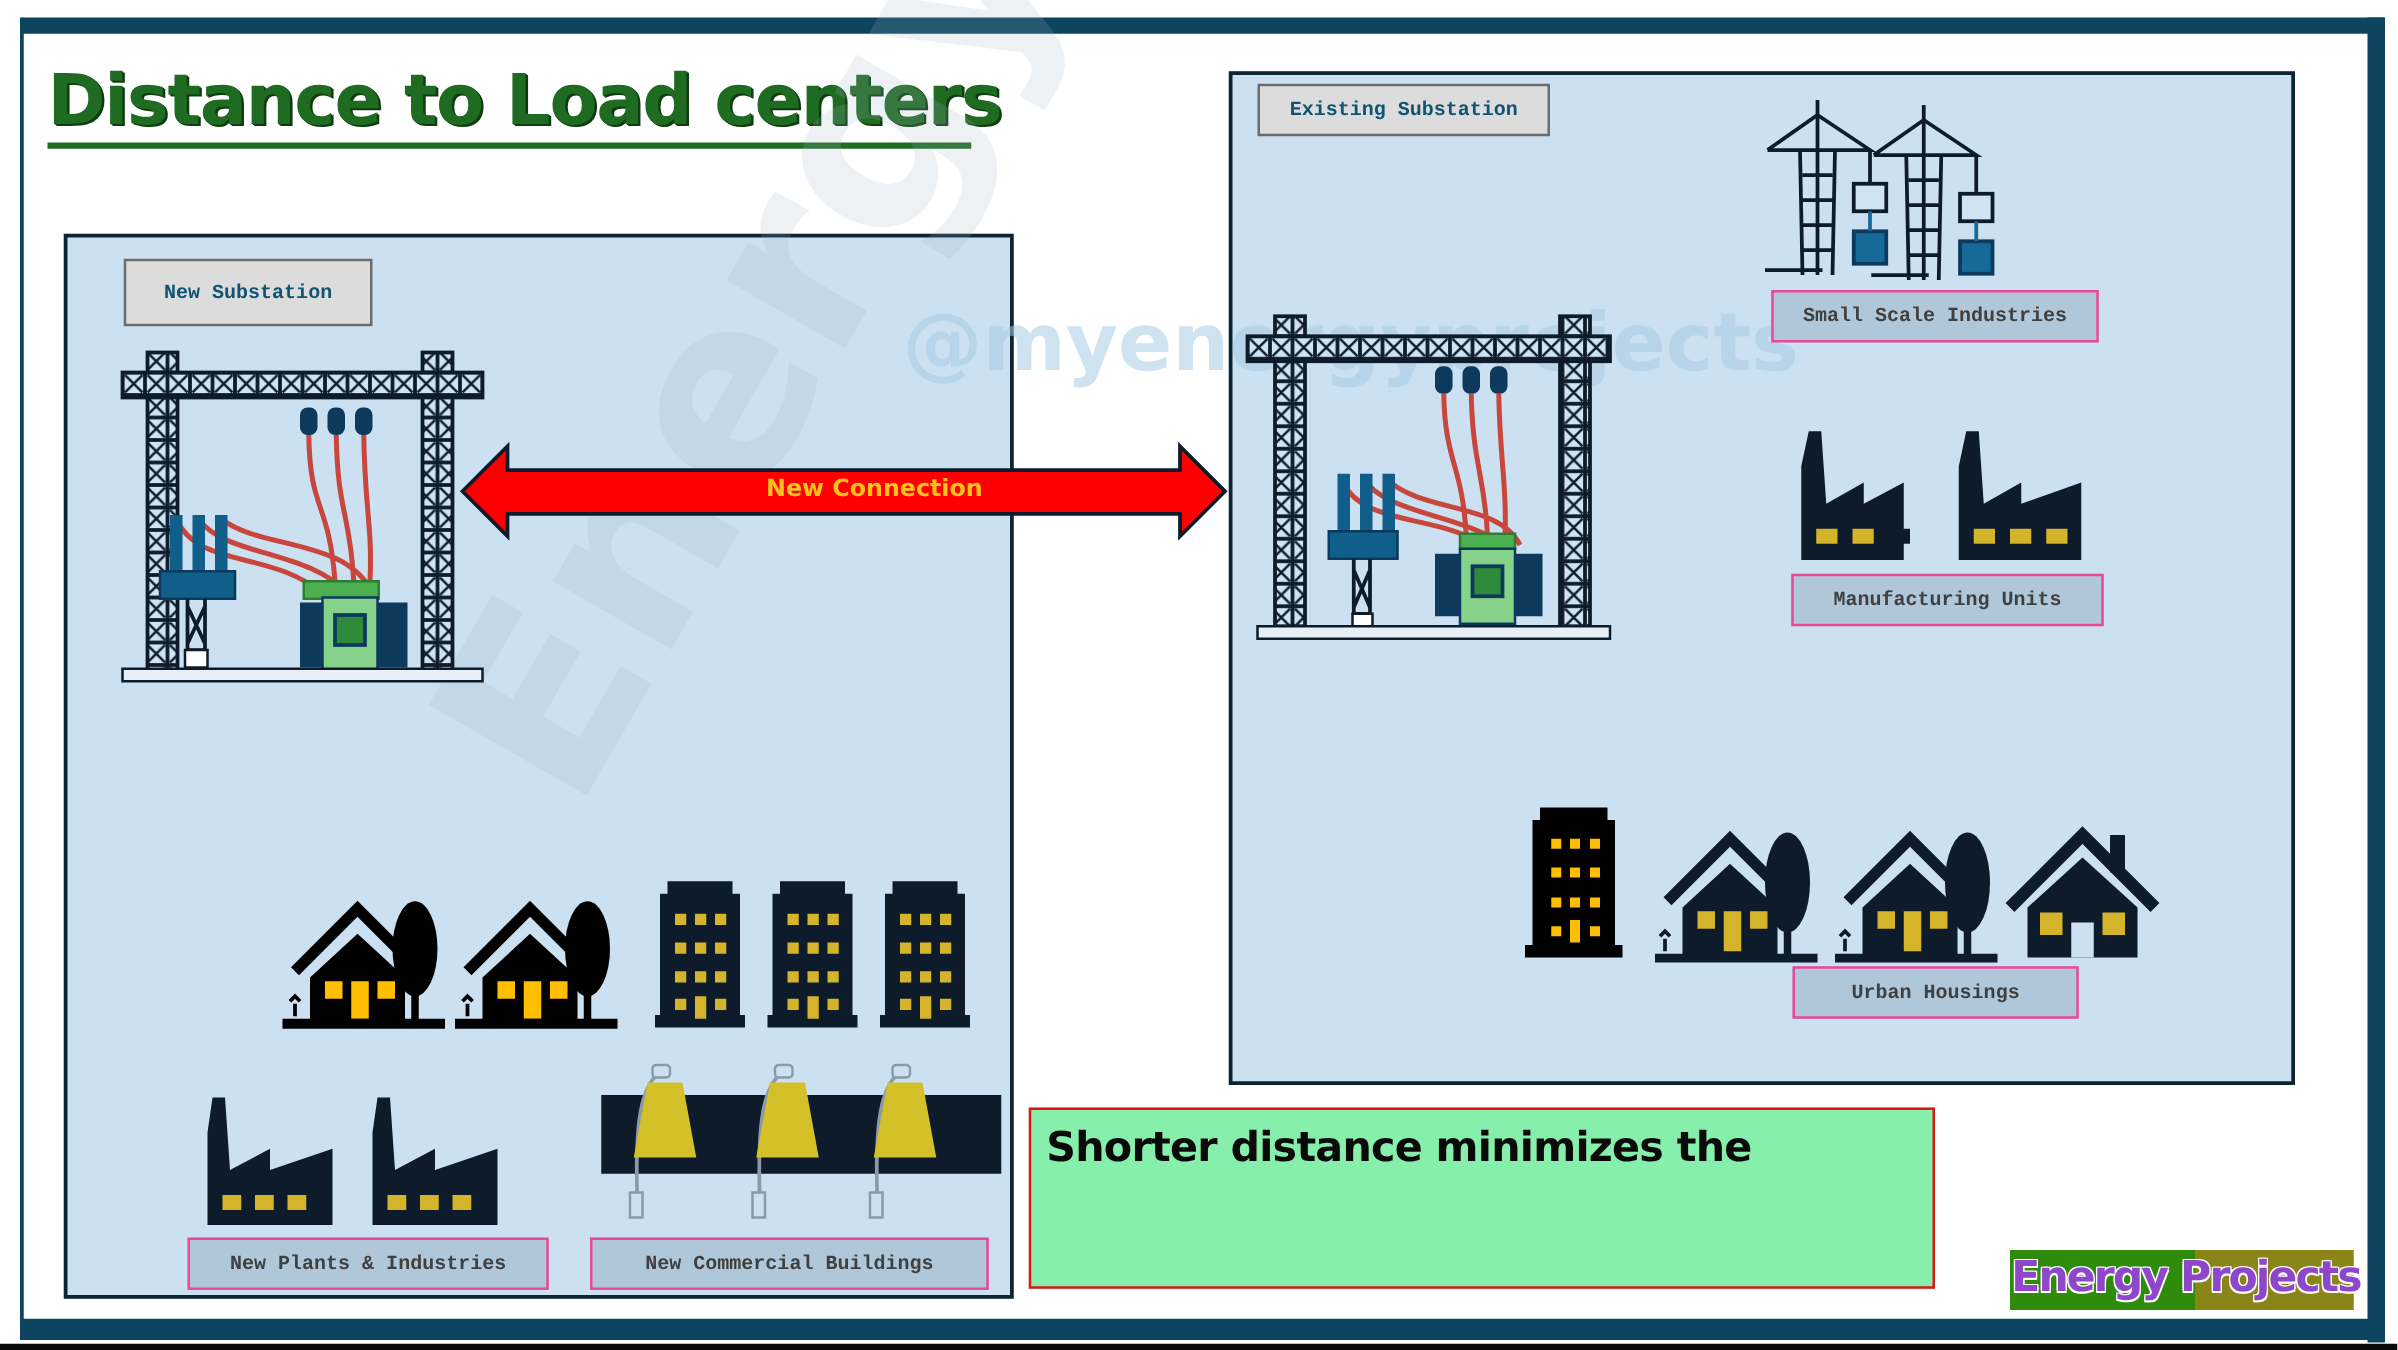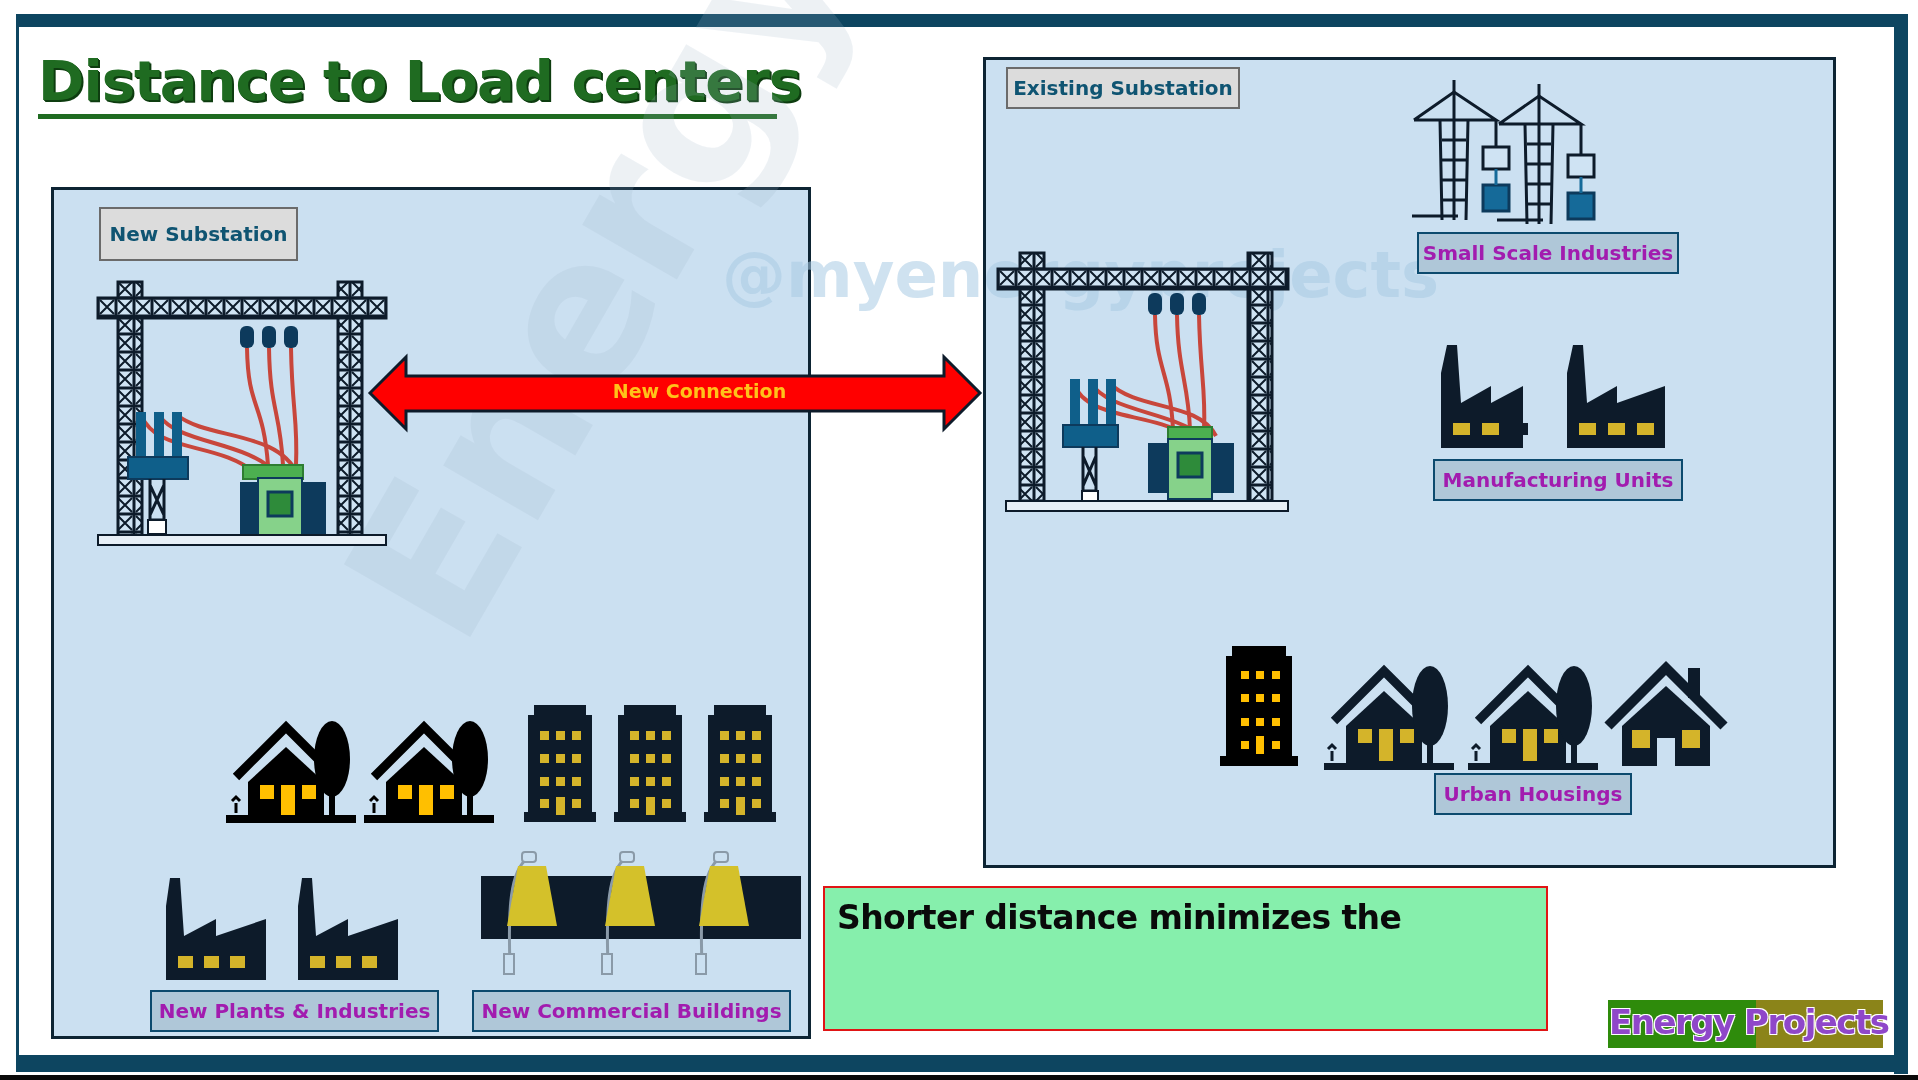--- a/index.html
+++ b/index.html
@@ -9,23 +9,23 @@
   .frame-right { left:1894px; top:14px; width:14px; height:1060px; background:#0d4560; }
   .frame-bottom { left:18px; top:1055px; width:1890px; height:17px; background:#0d4560; }
   .frame-left { left:16px; top:14px; width:3px; height:1058px; background:#0d4560; }
   .bottom-line { left:0; top:1075px; width:1918px; height:5px; background:#0a0a0a; }
   .title { left:38px; top:48px; font-family:"DejaVu Sans", sans-serif; font-weight:bold; font-size:56px; color:#1f6b21; letter-spacing:-1px;
            text-shadow: 1px 1px 0 #0e3d10, 2px 2px 0 #0e3d10; white-space:nowrap;text-align:center; }
   .title-underline { left:38px; top:114px; width:739px; height:5px; background:#1f6b21; }
   .panel { background:#cbe0f1; border:3px solid #0d2433; box-sizing:border-box; }
   .panel-left { left:51px; top:187px; width:760px; height:852px; }
   .panel-right { left:983px; top:57px; width:853px; height:811px; }
-  .label { background:#dcdcdc; border:2px solid #6b6b6b; box-sizing:border-box; color:#0f5472; font-weight:bold; font-size:20px;
-           display:flex; align-items:center; justify-content:center; white-space:nowrap; }
-  .label-blue { background:#afc7d8; border:2px solid #0c4a6e; color:#a21caf; }
+  .label { background:#dcdcdc; border:2px solid #6b6b6b; box-sizing:border-box; color:#0f5472; font-weight:bold; font-size:16px;
+           display:flex; align-items:center; justify-content:center; white-space:nowrap;font-family:Liberation Mono, monospace; }
+  .label-blue { background:#afc7d8; border:2px solid #ec4899; color:#404040; }
   .watermark { left:722px; top:238px; font-size:64px; font-weight:bold; color:#a9cbe4; opacity:0.55; white-space:nowrap; }
   .watermark2 { left:300px; top:560px; font-size:200px; font-weight:bold; color:#9fb5c8; opacity:0.18; white-space:nowrap; transform:rotate(-60deg); transform-origin:left top; }
   .note { left:823px; top:886px; width:725px; height:145px; border:2px solid #e01515; box-sizing:border-box; background:#86efac; padding:8px 12px; }
   .note-line { font-weight:bold; font-size:33px; color:#0a0a0a; line-height:43px; white-space:nowrap; letter-spacing:-0.6px; }
   .logo { left:1608px; top:1000px; width:275px; height:48px; display:flex; }
   .logo-left { width:148px; height:100%; background:#2e8b0b; }
   .logo-right { width:127px; height:100%; background:#8b8419; }
   .logo-text { left:1609px; top:1002px; font-size:34px; font-weight:bold; color:#8f47c9; white-space:nowrap; letter-spacing:-1.5px;
                text-shadow:1px 1px 0 #ffffff, -1px -1px 0 #ffffff, 1px -1px 0 #ffffff, -1px 1px 0 #ffffff; }
   .arrow-text { left:587px; top:380px; width:225px; text-align:center; font-weight:bold; font-size:19px; color:#ffc21a; white-space:nowrap; }
@@ -46,21 +46,21 @@
 <div class="abs panel panel-left"></div>
 <div class="abs panel panel-right"></div>
 
 <div class="abs watermark">@myenergyprojects</div>
 <div class="abs watermark2">Energy Projects</div>
 
 <div class="abs label" style="left:99px;top:207px;width:199px;height:54px;">New Substation</div>
 <div class="abs label" style="left:1006px;top:67px;width:234px;height:42px;">Existing Substation</div>
 <div class="abs label label-blue" style="left:1417px;top:232px;width:262px;height:42px;">Small Scale Industries</div>
 <div class="abs label label-blue" style="left:1433px;top:459px;width:250px;height:42px;">Manufacturing Units</div>
-<div class="abs label label-blue" style="left:1434px;top:773px;width:198px;height:42px;">Urban Housings</div>
+<div class="abs label label-blue" style="left:1434px;top:773px;width:229px;height:42px;">Urban Housings</div>
 <div class="abs label label-blue" style="left:150px;top:990px;width:289px;height:42px;">New Plants &amp; Industries</div>
 <div class="abs label label-blue" style="left:472px;top:990px;width:319px;height:42px;">New Commercial Buildings</div>
 
 <svg style="left:98px;top:280px;" width="300" height="270" viewBox="0 0 300 270">
   <defs>
     <pattern id="lattice" width="18" height="18" patternUnits="userSpaceOnUse">
       <rect width="18" height="18" fill="#cfe3f3" stroke="#0d1b2a" stroke-width="3"></rect>
       <path d="M2 2 L16 16 M16 2 L2 16" stroke="#0d1b2a" stroke-width="2"></path>
     </pattern>
   </defs>

